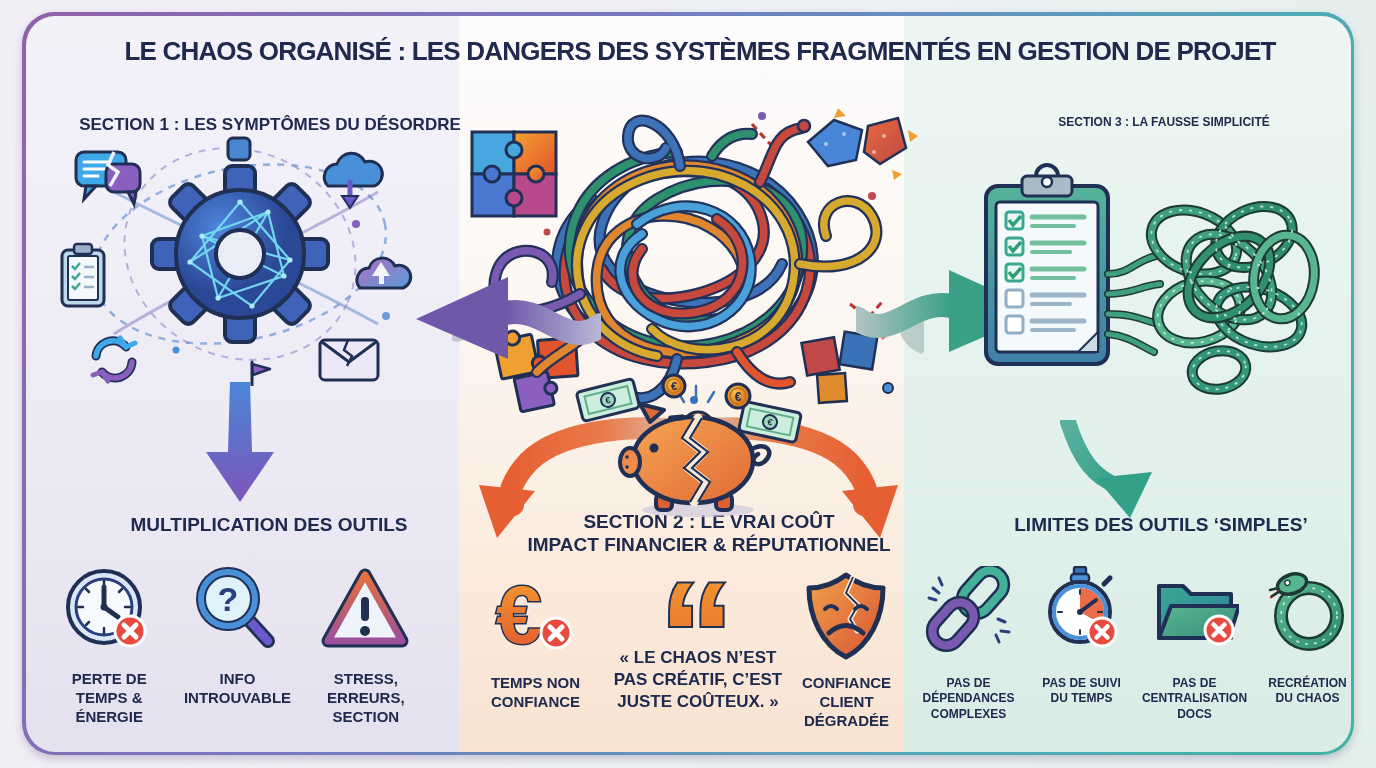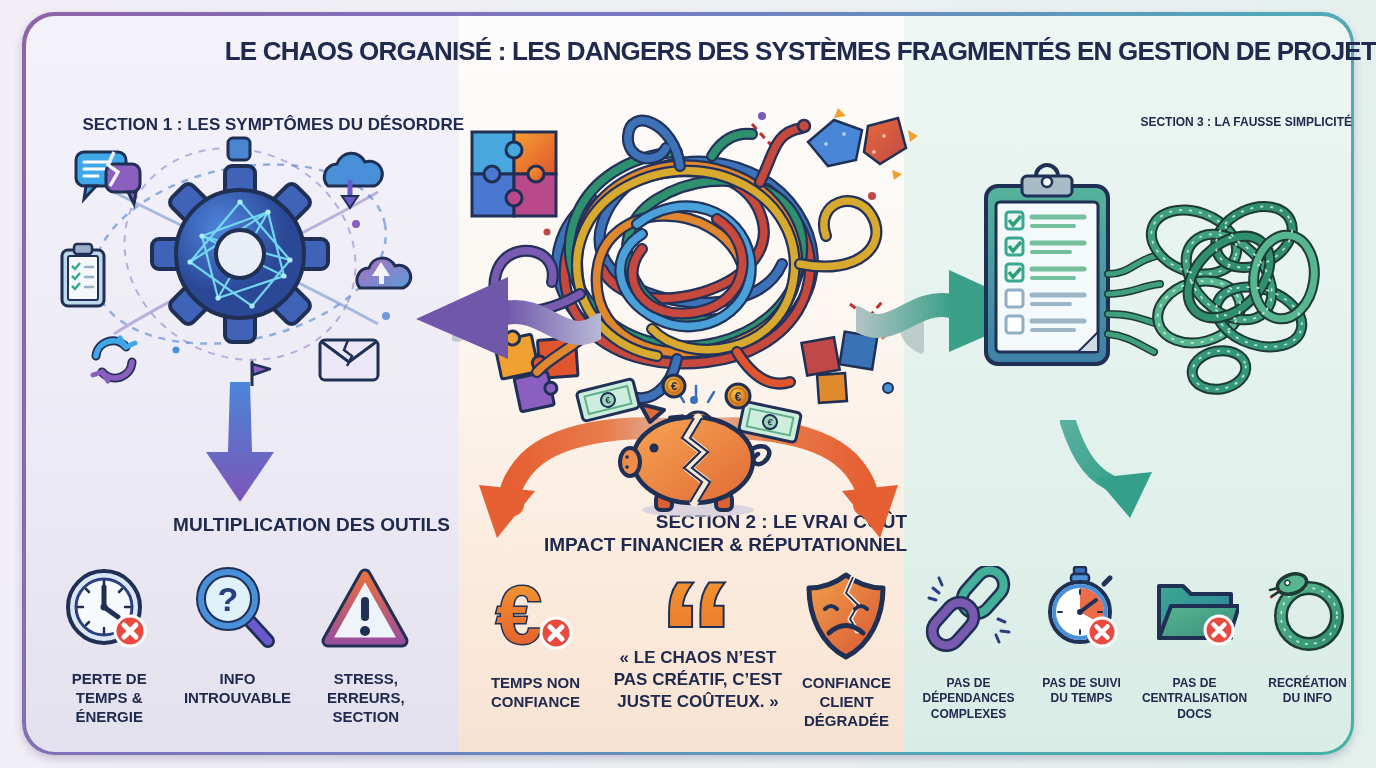--- a/index.html
+++ b/index.html
@@ -6,21 +6,21 @@
   .canvas{position:relative;width:1376px;height:768px;overflow:hidden;
     background:linear-gradient(100deg,#f2eef6 0%,#eef1f4 50%,#e3f0ec 100%);
     font-family:"Liberation Sans",sans-serif;}
   .frame{position:absolute;left:22px;top:12px;width:1332px;height:743px;border-radius:32px;
     background:linear-gradient(115deg,#8f62a8 0%,#7878c2 35%,#52a8b8 75%,#43b2a2 100%);
     box-shadow:0 4px 8px rgba(80,60,110,.25);}
   .frame-inner{position:absolute;inset:3.5px;border-radius:29px;overflow:hidden;display:flex;}
   .panel-left{width:32.75%;background:linear-gradient(180deg,#f4f2f9 0%,#eceaf4 60%,#e4e1ee 100%);}
   .panel-center{width:33.55%;background:linear-gradient(180deg,#fdfcfc 0%,#fcf7f2 40%,#fbeadb 78%,#f8e3d2 100%);}
   .panel-right{flex:1;background:linear-gradient(180deg,#edf6f2 0%,#e2f1ec 60%,#d9ece5 100%);}
-  .t{position:absolute;color:#202a4e;font-weight:bold;text-align:right;}
+  .t{position:absolute;color:#202a4e;font-weight:bold;text-align:center;margin-left:24px;}
   #title{left:0;right:0;top:36px;font-size:26px;letter-spacing:-0.8px;white-space:nowrap;}
   #s1h{left:28px;width:436px;top:115px;font-size:17px;white-space:nowrap;}
   #s3h{left:928px;width:424px;top:115px;font-size:12px;white-space:nowrap;}
   #s1sub{left:40px;width:410px;top:514px;font-size:19px;}
   #s3sub{left:922px;width:430px;top:514px;font-size:19px;}
   #s2h{left:463px;width:444px;top:511px;font-size:19px;line-height:1.2;white-space:pre-line;}
   .row{position:absolute;display:flex;justify-content:space-between;}
   #row1{left:45px;top:565px;width:385px;}
   #row2{left:468px;top:569px;width:432px;}
   #row3{left:912px;top:566px;width:452px;}
@@ -46,20 +46,21 @@
       <div class="panel-right"></div>
     </div>
   </div>
 
   <div class="t" id="title">LE CHAOS ORGANISÉ : LES DANGERS DES SYSTÈMES FRAGMENTÉS EN GESTION DE PROJET</div>
   <div class="t" id="s1h">SECTION 1 : LES SYMPTÔMES DU DÉSORDRE</div>
   <div class="t" id="s3h">SECTION 3 : LA FAUSSE SIMPLICITÉ</div>
   <div class="t" id="s1sub">MULTIPLICATION DES OUTILS</div>
   <div class="t" id="s2h">SECTION 2 : LE VRAI COÛT
 IMPACT FINANCIER &amp; RÉPUTATIONNEL</div>
+  <div class="t" id="s3sub">LIMITES DES OUTILS ‘SIMPLES’</div>
 
   <svg class="abs" style="left:56px;top:136px" width="368" height="250" viewBox="0 0 368 250">
     <defs>
       <radialGradient id="gearG" cx="35%" cy="30%">
           <stop offset="0" stop-color="#4f86de"></stop>
           <stop offset="1" stop-color="#2b4896"></stop>
         </radialGradient>
       <linearGradient id="ctG" x1="0" y1="0" x2="1" y2="1">
           <stop offset="0" stop-color="#b06fc0"></stop>
           <stop offset="1" stop-color="#5a9ad8"></stop>
@@ -652,17 +653,17 @@
         <circle cx="45" cy="50" r="28" fill="none" stroke="url(#snG)" stroke-width="9"></circle>
         <circle cx="45" cy="50" r="28" fill="none" stroke="#c8ecd8" stroke-width="1.6" stroke-dasharray="3 6"></circle>
         <g transform="translate(28,18) rotate(-18)">
           <ellipse rx="15" ry="9.5" fill="#57b58f" stroke="#1d3a35" stroke-width="3.5"></ellipse>
           <circle cx="-4" cy="-2.5" r="2.6" fill="#fff" stroke="#1d3a35" stroke-width="1.4"></circle>
           <path d="M-15,3 L-24,6" stroke="#c03030" stroke-width="2.5" stroke-linecap="round"></path>
         </g>
         <path d="M6,24 L14,22 M8,30 L15,26" stroke="#1d3a35" stroke-width="2.5" stroke-linecap="round"></path>
       </svg>
       <div class="lbl">RECRÉATION
-DU INFO</div>
+DU CHAOS</div>
     </div>
   </div>
 
 </div>
 
 </body></html>

